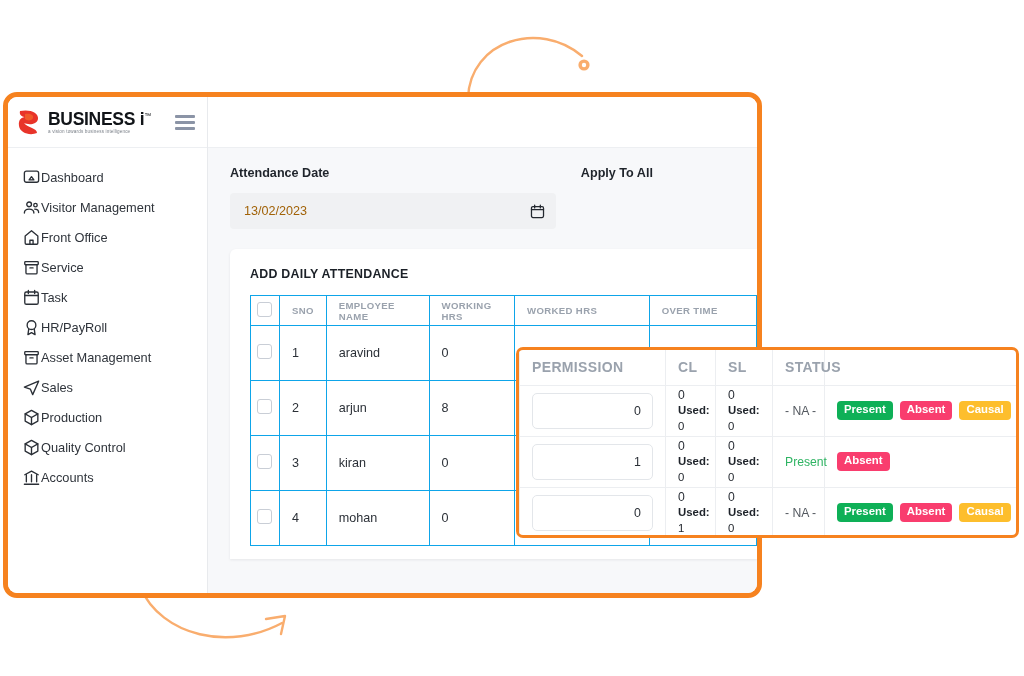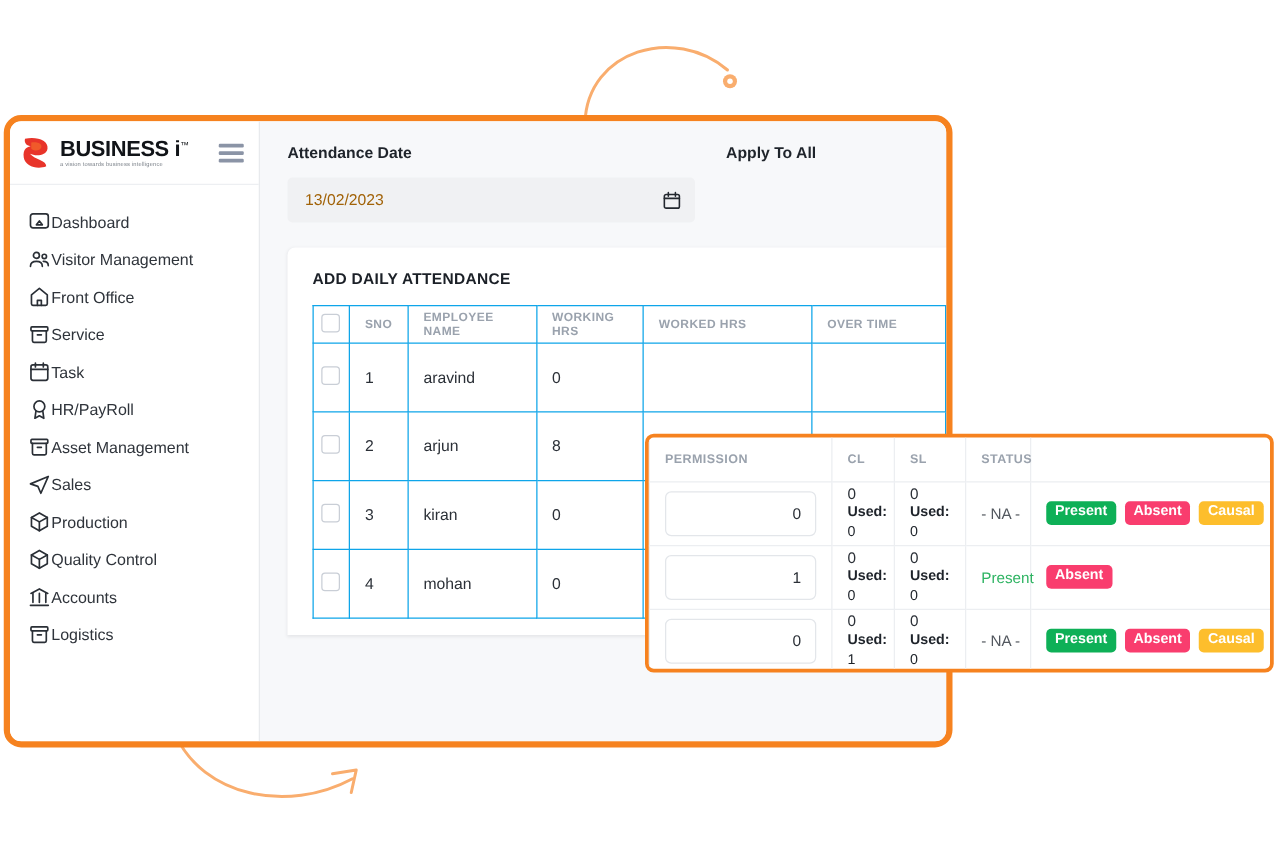--- a/index.html
+++ b/index.html
@@ -67,21 +67,21 @@
     display: flex; align-items: center;
     gap: 0;
     padding-left: 14px;
     cursor: pointer;
   }
   .nav-icon { width: 19px; height: 19px; flex: 0 0 19px; color: #2a2f36; }
   .nav-icon svg { display:block; width:19px; height:19px; }
   .nav-label { font-size: 12.8px; color: #2f343b; white-space: nowrap; }
 
   
-  #content { flex: 1 1 auto; display: flex; flex-direction: row; min-width: 0; }
+  #content { flex: 1 1 auto; display: flex; flex-direction: column; min-width: 0; }
   #topbar { height: 51px; background: #fff; border-bottom: 1px solid #edeff2; }
   #scroll { flex: 1 1 auto; background: #f7f8fa; padding: 18px 0 0 22px; min-width: 0; }
 
   .field-row { display: flex; gap: 0; }
   .field-block { display: flex; flex-direction: column; }
   .field-block.date { width: 370px; }
   .field-block.apply { width: 200px; margin-left: 25px; }
   .field-label {
     font-size: 12.6px; font-weight: bold; color: #1f242b; margin-bottom: 13px;
   }
@@ -144,21 +144,21 @@
     overflow: hidden;
   }
   table.ov { border-collapse: collapse; table-layout: fixed; width: 497px; }
   table.ov th, table.ov td {
     border: 1px solid #eceef1; border-top: none;
     padding: 0 12px; text-align: left; vertical-align: middle;
   }
   table.ov tr:first-child th { border-top: none; }
   table.ov th {
     height: 35px;
-    font-size: 10px; font-weight: bold; letter-spacing: .35px;
+    font-size: 14px; font-weight: bold; letter-spacing: .35px;
     color: #9aa2ad; text-transform: uppercase;
   }
   table.ov td { height: 51px; font-size: 12.4px; color: #2b3037; }
   .o-perm { width: 146px; }
   .o-cl   { width: 50px; }
   .o-sl   { width: 57px; }
   .o-st   { width: 52px; }
   .o-act  { width: 192px; }
   .ov-input {
     height: 36px; border: 1px solid #e3e6ea; border-radius: 5px;
@@ -329,30 +329,20 @@
           <span class="nav-icon">
             <svg viewBox="0 0 24 24" fill="none" stroke="currentColor" stroke-width="1.7" stroke-linecap="round" stroke-linejoin="round">
               <path d="M3.5 8.5 L12 4 L20.5 8.5"></path>
                 <path d="M5.5 8.5v9M12 8.5v9M18.5 8.5v9"></path>
                 <path d="M3 20.5h18"></path>
             </svg>
           </span>
           <span class="nav-label">Accounts</span>
         </div>
 
-        <div class="nav-item">
-          <span class="nav-icon">
-            <svg viewBox="0 0 24 24" fill="none" stroke="currentColor" stroke-width="1.7" stroke-linecap="round" stroke-linejoin="round">
-              <rect x="3.5" y="4.5" width="17" height="4" rx="1"></rect>
-                <path d="M5 8.5v10a1.5 1.5 0 0 0 1.5 1.5h11a1.5 1.5 0 0 0 1.5-1.5v-10"></path>
-                <path d="M10 12.5h4"></path>
-            </svg>
-          </span>
-          <span class="nav-label">Logistics</span>
-        </div>
 
       </nav>
     </aside>
 
     <section id="content">
       <div id="topbar"></div>
 
       <div id="scroll">
 
         <div class="field-row">

